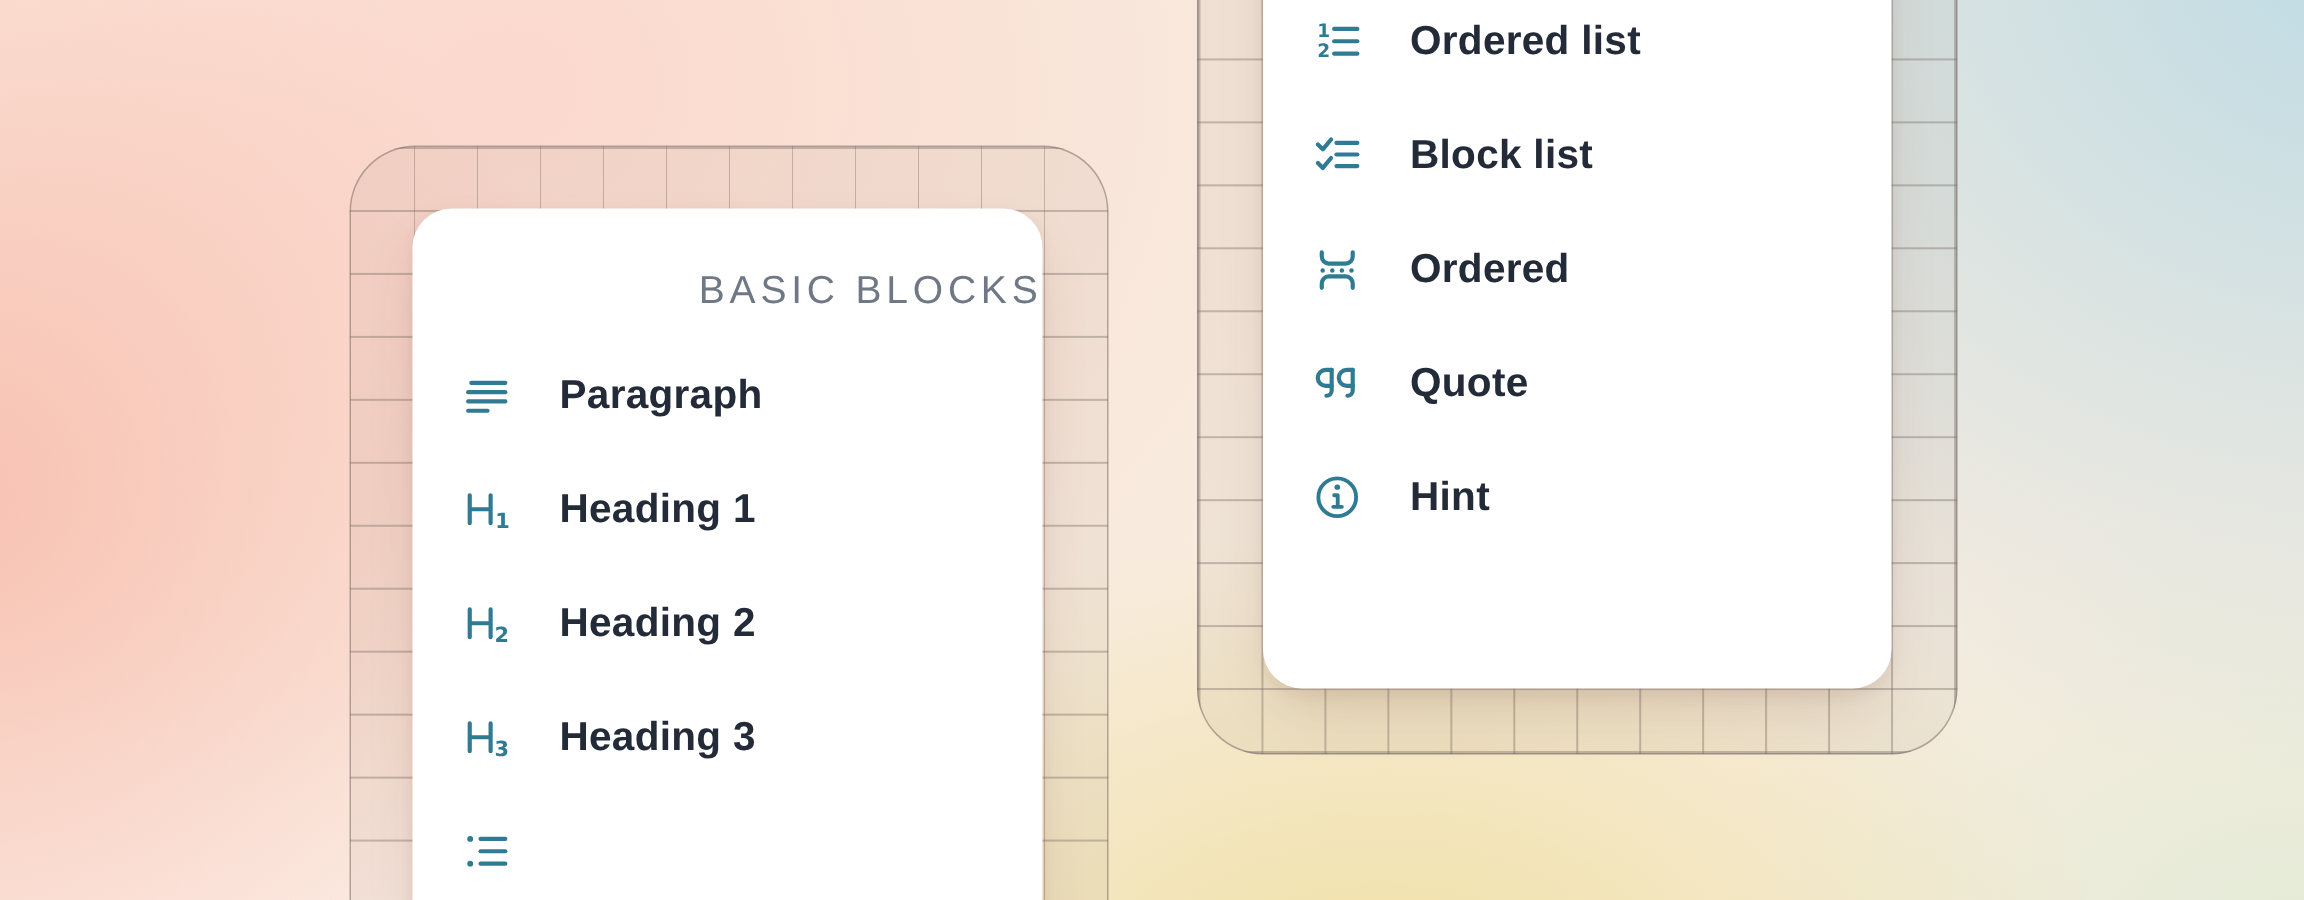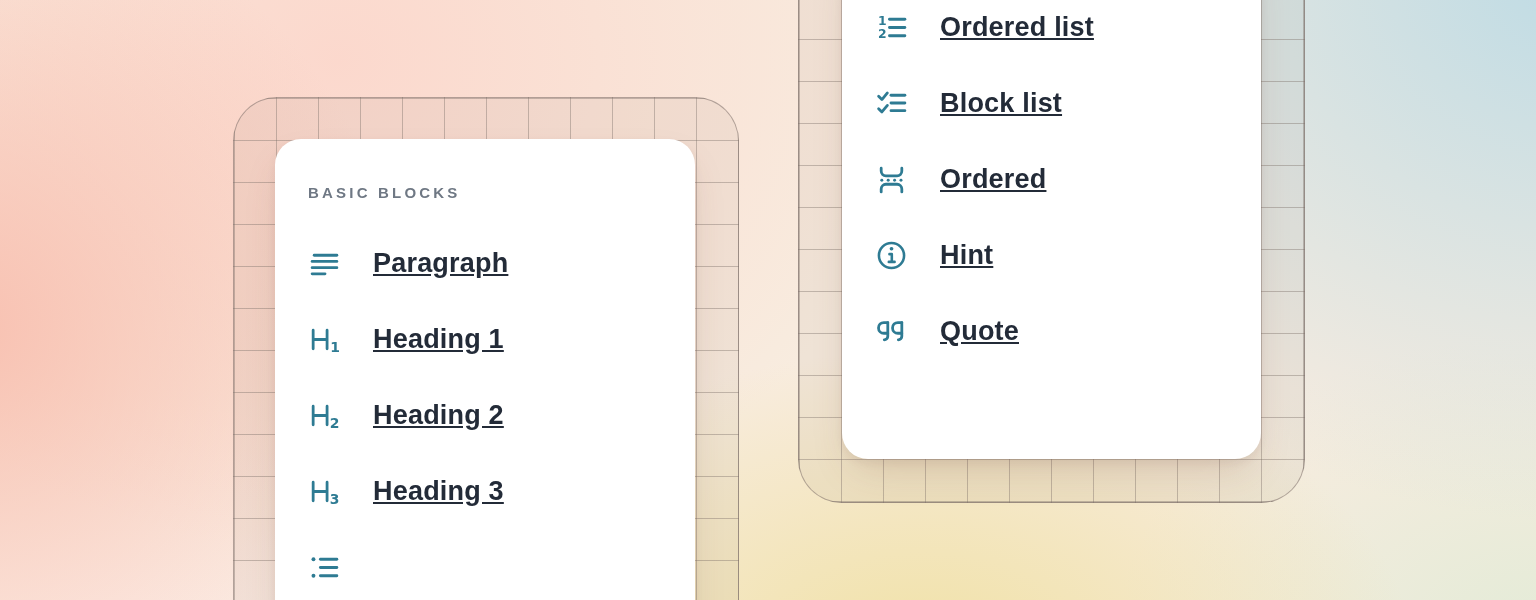--- a/index.html
+++ b/index.html
@@ -35,35 +35,35 @@
   .grid-right{left:798px;top:-46px;width:505px;height:547px;border-radius:0 0 44px 44px;}
   
   .panel{
     position:absolute;z-index:2;background:#ffffff;border-radius:26px;
     box-shadow:0 18px 40px -12px rgba(120,70,50,0.22), 0 4px 10px rgba(60,40,30,0.06);
   }
   .panel-left{left:275px;top:139px;width:420px;height:520px;}
   .panel-right{left:842px;top:-60px;width:419px;height:519px;padding-top:49px;box-sizing:border-box;}
   .section-header{
     margin:42px 0 20px 33px;
-    font-size:15px;line-height:24px;font-weight:700;letter-spacing:3.2px;
+    font-size:26px;line-height:24px;font-weight:400;letter-spacing:3.2px;
     color:#6f7884;
+    text-align:right;
   }
   .menu{display:flex;flex-direction:column;}
   .menu-item{
     display:flex;align-items:center;height:76px;padding-left:32px;cursor:pointer;
   }
   .menu-item .icon{
     width:34px;height:34px;flex:0 0 34px;display:flex;align-items:center;justify-content:center;
     color:#2e7b93;
   }
   .menu-item .label{
     margin-left:32px;font-size:27px;font-weight:700;letter-spacing:0.2px;color:#232b38;
     white-space:nowrap;
-    text-decoration:underline;
   }
   svg{display:block;}
   svg text{font-family:"DejaVu Sans","Liberation Sans",sans-serif;}
 </style>
 </head>
 <body>
 
 <div class="stage">
   <div class="bg"></div>
   <div class="grid grid-left"></div>
@@ -164,46 +164,46 @@
           <svg width="33" height="33" viewBox="0 0 32 32" fill="none" stroke="currentColor" stroke-width="2.7" stroke-linecap="round" stroke-linejoin="round">
             <path d="M6 5 v2.8 a4.6 4.6 0 0 0 4.6 4.6 h10.8 A4.6 4.6 0 0 0 26 7.8 V5"></path>
             <circle cx="6.6" cy="16.8" r="1.45" fill="currentColor" stroke="none"></circle>
             <circle cx="12.8" cy="16.8" r="1.45" fill="currentColor" stroke="none"></circle>
             <circle cx="19" cy="16.8" r="1.45" fill="currentColor" stroke="none"></circle>
             <circle cx="25.2" cy="16.8" r="1.45" fill="currentColor" stroke="none"></circle>
             <path d="M6 28 v-2.8 a4.6 4.6 0 0 1 4.6 -4.6 h10.8 a4.6 4.6 0 0 1 4.6 4.6 V28"></path>
           </svg>
         </span>
         <span class="label">Ordered</span>
-      </div>
-
-      <div class="menu-item">
-        <span class="icon">
-          <svg width="33" height="33" viewBox="0 0 32 32" fill="none" stroke="currentColor" stroke-width="2.5" stroke-linecap="round" stroke-linejoin="round">
-            <circle cx="16" cy="16" r="12.2"></circle>
-            <path d="M14 14.7 h2.3 V22"></path>
-            <path d="M13.4 22.2 h5.6"></path>
-            <path d="M15.9 9.5 h0.25" stroke-width="3.4"></path>
-          </svg>
-        </span>
-        <span class="label">Hint</span>
       </div>
 
       <div class="menu-item">
         <span class="icon">
           <svg width="33" height="33" viewBox="0 0 32 32" fill="none" stroke="currentColor" stroke-width="2.7" stroke-linecap="round" stroke-linejoin="round">
             <g>
               <path d="M12.4 7.3 H8.6 a5.2 5.2 0 0 0 0 10.4 h3.8"></path>
               <path d="M12.4 7.3 v13.4 a3.4 3.4 0 0 1 -3.4 3.4"></path>
             </g>
             <g transform="translate(13.6,0)">
               <path d="M12.4 7.3 H8.6 a5.2 5.2 0 0 0 0 10.4 h3.8"></path>
               <path d="M12.4 7.3 v13.4 a3.4 3.4 0 0 1 -3.4 3.4"></path>
             </g>
           </svg>
         </span>
         <span class="label">Quote</span>
       </div>
 
+      <div class="menu-item">
+        <span class="icon">
+          <svg width="33" height="33" viewBox="0 0 32 32" fill="none" stroke="currentColor" stroke-width="2.5" stroke-linecap="round" stroke-linejoin="round">
+            <circle cx="16" cy="16" r="12.2"></circle>
+            <path d="M14 14.7 h2.3 V22"></path>
+            <path d="M13.4 22.2 h5.6"></path>
+            <path d="M15.9 9.5 h0.25" stroke-width="3.4"></path>
+          </svg>
+        </span>
+        <span class="label">Hint</span>
+      </div>
+
 
     </div>
   </div>
 </div>
 
 </body></html>

